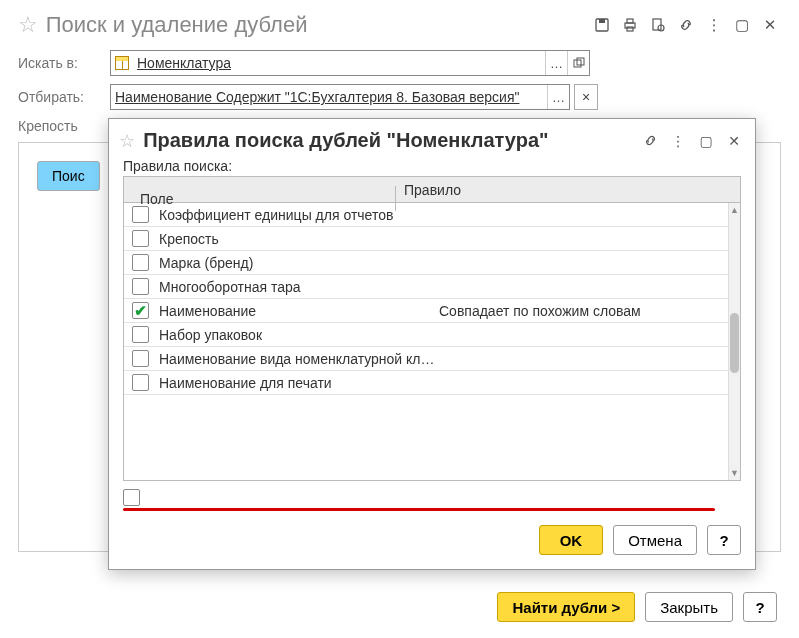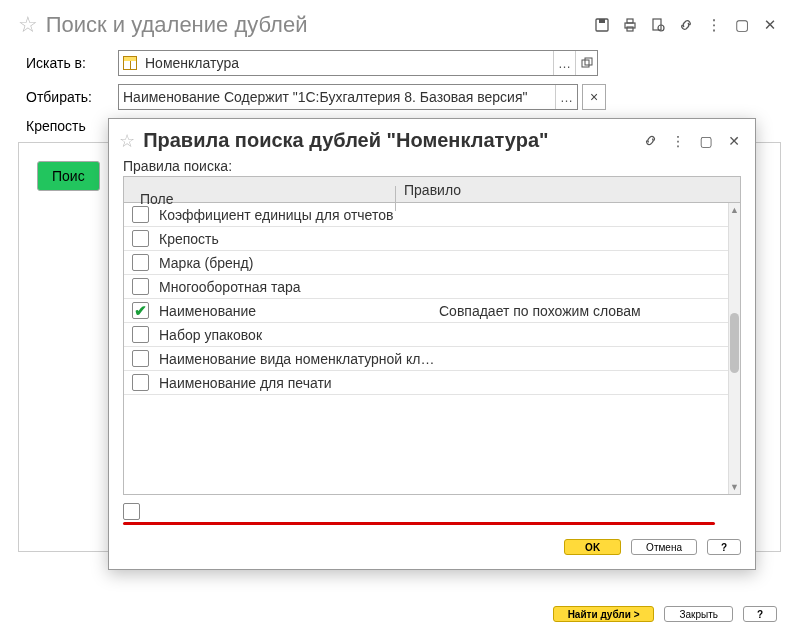--- a/index.html
+++ b/index.html
@@ -48,22 +48,21 @@
     font-size: 15px;
   }
   .form-row {
     display: flex;
     align-items: center;
     margin-bottom: 8px;
   }
   .form-label {
     width: 92px;
     font-size: 14px;
-    color: #000000;
-    margin-left: 8px;
+    color: #737373;
   }
   .input-container {
     border: 1px solid #888;
     display: flex;
     align-items: center;
     height: 26px;
     background: #fff;
   }
   .search-in-row .input-container { width: 480px; }
   .filter-row .input-container { width: 460px; }
@@ -92,20 +91,21 @@
     top: 4px; bottom: 0; left: 50%; width: 1px;
     background: #b8860b;
     box-shadow: 0 0 0 100px transparent;
   }
   .input-text {
     flex: 1;
     padding: 0 4px;
     white-space: nowrap;
     overflow: hidden;
     text-overflow: ellipsis;
+    text-decoration: underline;
   }
   .ellipsis-btn, .popout-btn, .clear-btn {
     width: 22px;
     height: 24px;
     border-left: 1px solid #ccc;
     display: flex;
     align-items: center;
     justify-content: center;
     cursor: pointer;
     color: #555;
@@ -125,29 +125,29 @@
   
   .footer {
     position: absolute;
     bottom: 16px;
     right: 22px;
     display: flex;
     gap: 10px;
     align-items: flex-end;
   }
   .btn {
-    height: 16px;
+    height: 30px;
     padding: 0 14px;
     border: 1px solid #999;
     background: #fff;
     border-radius: 3px;
     cursor: pointer;
     display: flex;
     align-items: center;
-    font-size: 10px;
+    font-size: 15px;
   }
   .btn.primary {
     background: #ffda3a;
     border-color: #c9a400;
     font-weight: bold;
   }
   .btn.small {
     width: 34px;
     padding: 0;
     justify-content: center;
@@ -159,21 +159,21 @@
     margin-top: 6px;
     height: 410px;
     position: relative;
   }
   .search-btn-container {
     padding: 18px 0 0 18px;
   }
   .partial-btn {
     border: 1px solid #aaa;
     padding: 6px 14px;
-    background: #22c55e;
+    background: #7dd3fc;
     cursor: pointer;
     font-size: 14px;
     border-radius: 3px;
   }
 
   
   .modal {
     position: absolute;
     top: 118px;
     left: 108px;

